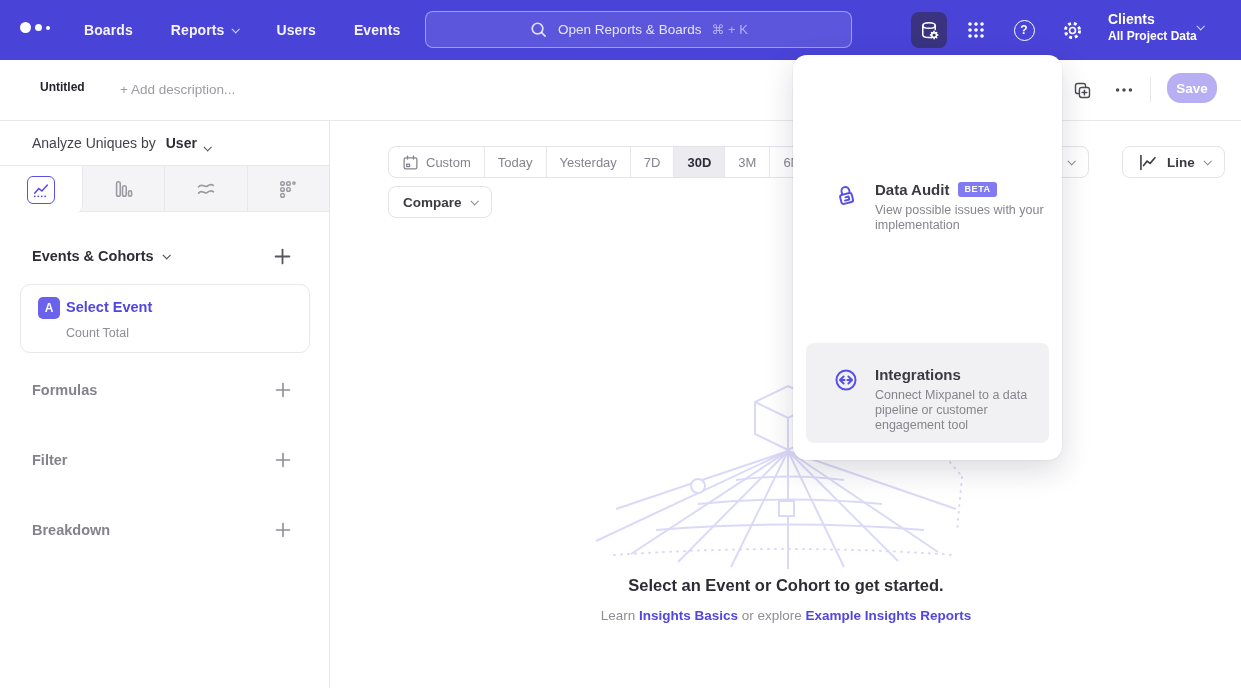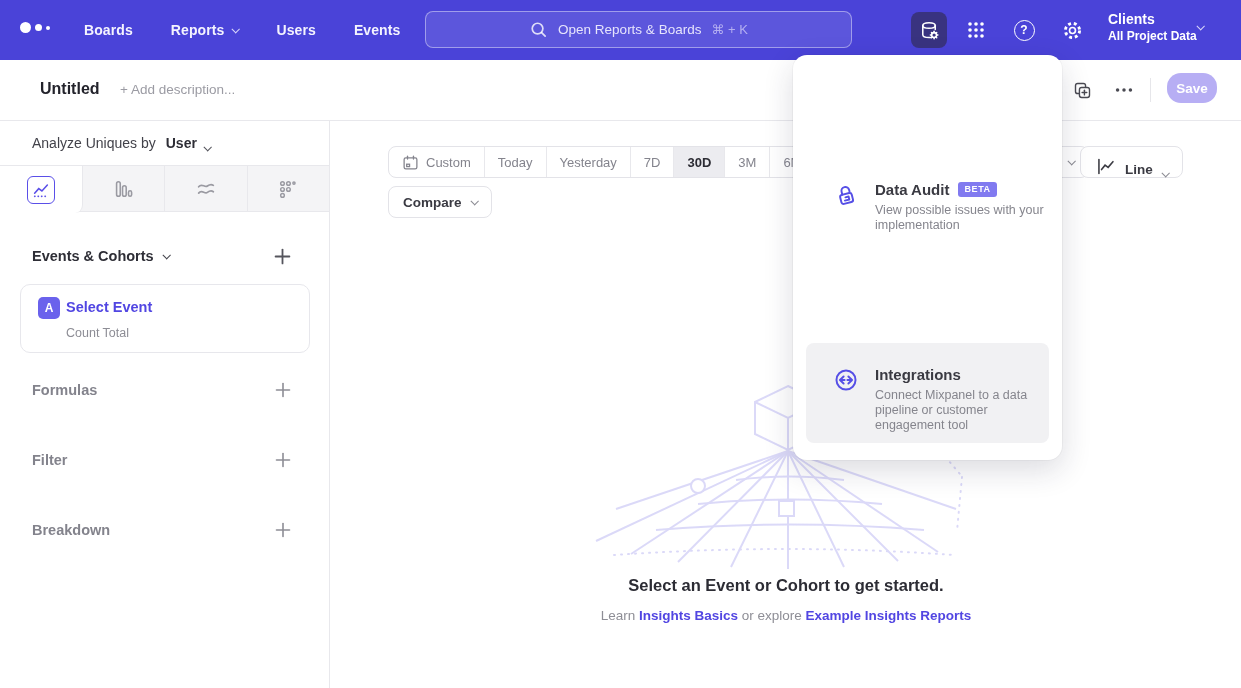--- a/index.html
+++ b/index.html
@@ -21,21 +21,21 @@
   .searchbox .sc { color:#b4aff1; font-size:13px; }
   .tool { position:absolute; top:12px; width:36px; height:36px; border:none; background:transparent; display:flex; align-items:center; justify-content:center; border-radius:8px; cursor:pointer; color:#fff; }
   .tool.active { background:#393380; }
   .help-ic { width:21px; height:21px; border:1.8px solid #fff; border-radius:50%; display:flex; align-items:center; justify-content:center; color:#fff; font-size:12px; font-weight:bold; }
   .project { position:absolute; left:1108px; top:10px; display:flex; align-items:center; gap:0; cursor:pointer; color:#fff; }
   .project .pname { font-size:14px; font-weight:bold; line-height:18px; }
   .project .pscope { font-size:12px; font-weight:bold; line-height:16px; }
 
   
   .rheader { position:absolute; left:0; top:60px; width:1241px; height:61px; background:#fff; border-bottom:1px solid #e8e8ec; }
-  .rtitle { position:absolute; left:40px; top:20px; font-size:16px; font-weight:bold; color:#23232b; }
+  .rtitle { position:absolute; left:40px; top:20px; font-size:12px; font-weight:bold; color:#23232b; }
   .rdesc { position:absolute; left:120px; top:22px; font-size:13.5px; color:#9b9ba3; cursor:text; }
   .hbtn { position:absolute; top:16px; width:28px; height:28px; border:none; background:transparent; display:flex; align-items:center; justify-content:center; cursor:pointer; color:#4a4a52; border-radius:6px; }
   .hdivider { position:absolute; left:1150px; top:18px; width:1px; height:24px; background:#e6e6ea; }
   .savebtn { position:absolute; left:1167px; top:13px; width:50px; height:30px; background:#b7aef4; color:#fff; border:none; border-radius:14px; font-size:13.5px; font-weight:bold; cursor:default; font-family:inherit; }
 
   
   .sidebar { position:absolute; left:0; top:121px; width:330px; height:567px; background:#fff; border-right:1px solid #e8e8ec; }
   .analyze { position:absolute; left:0; top:0; width:100%; height:45px; border-bottom:1px solid #e8e8ec; display:flex; align-items:center; padding-left:32px; gap:6px; font-size:14px; color:#42424a; }
   .analyze .aval { font-weight:bold; color:#2e2e36; margin-left:4px; cursor:pointer; display:flex; align-items:flex-end; gap:7px; }
   .tabs { position:absolute; left:0; top:45px; width:100%; height:46px; background:#f4f4f6; border-bottom:1px solid #e8e8ec; display:flex; }
@@ -55,21 +55,21 @@
   
   .main { position:absolute; left:331px; top:121px; width:1050px; height:567px; background:#fff; }
   .seg { position:absolute; left:57px; top:25px; height:32px; display:inline-flex; align-items:stretch; border:1px solid #e3e3e8; border-radius:8px; background:#fff; overflow:hidden; }
   .seg .opt { display:flex; align-items:center; gap:7px; padding:0 13px; font-size:13px; color:#84848d; border-right:1px solid #e8e8ec; cursor:pointer; white-space:nowrap; }
   .seg .opt:last-child { border-right:none; }
   .seg .opt.active { background:#ececf0; color:#2c2c34; font-weight:bold; }
   .btn { position:absolute; height:32px; border:1px solid #e3e3e8; border-radius:8px; background:#fff; display:flex; align-items:center; gap:9px; padding:0 14px; font-size:13.5px; font-weight:bold; color:#3a3a42; cursor:pointer; font-family:inherit; }
   .btn .chev { color:#8b8b93; }
   .comparebtn { left:57px; top:65px; }
   .hiddenbtn { left:670px; top:25px; width:88px; justify-content:flex-end; }
-  .linebtn { left:749px; top:25px;align-items:flex-end; }
+  .linebtn { left:791px; top:25px; }
   .empty { position:absolute; left:0; top:455px; width:910px; text-align:center; }
   .empty-title { font-size:16.5px; font-weight:bold; color:#2c2c34; }
   .empty-sub { margin-top:13px; font-size:13.5px; color:#8e8e96; }
   .empty-sub a { color:#5246e2; font-weight:bold; text-decoration:none; cursor:pointer; }
   .wire { position:absolute; left:255px; top:250px; pointer-events:none; opacity:.85; }
 
   
   .menu { position:absolute; left:793px; top:55px; width:269px; height:405px; background:#fff; border-radius:14px; box-shadow:0 10px 30px rgba(30,30,60,.16), 0 0 0 1px rgba(0,0,0,.03); z-index:50; }
   .mi-high { position:absolute; left:13px; top:288px; width:243px; height:100px; background:#f1f1f3; border-radius:8px; }
   .menu-item { position:absolute; left:40px; width:216px; display:flex; gap:16px; cursor:pointer; }

